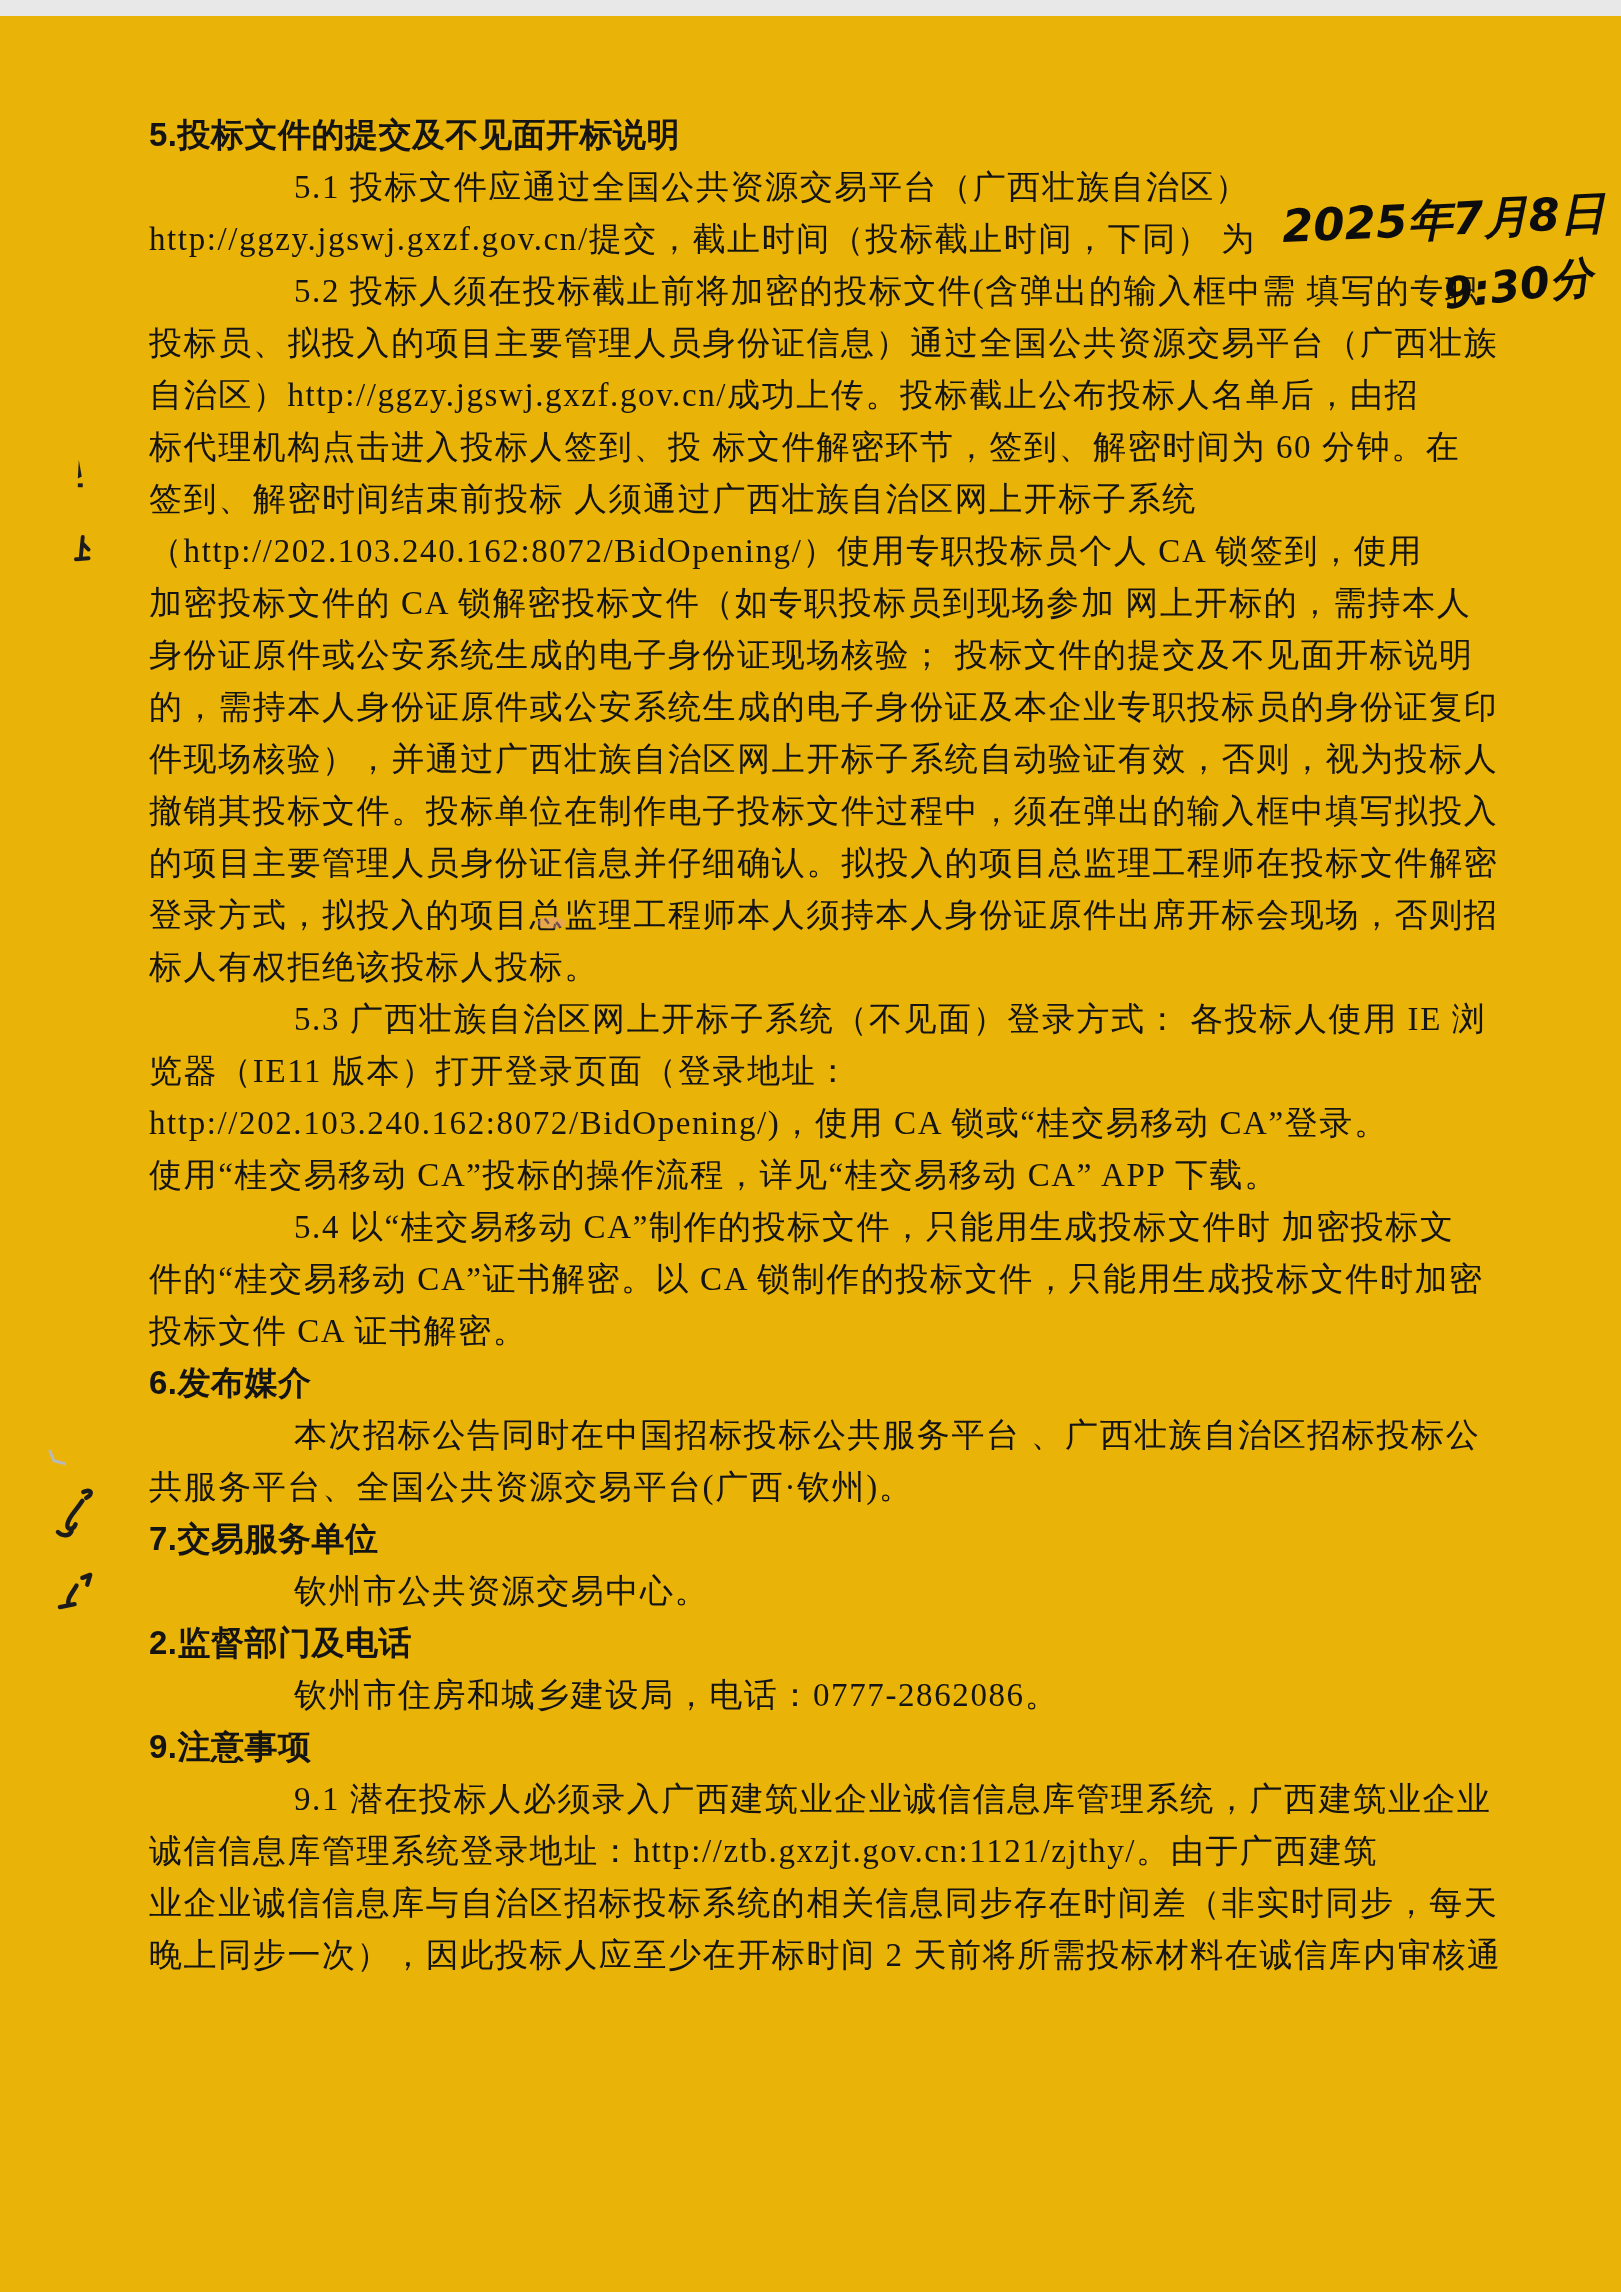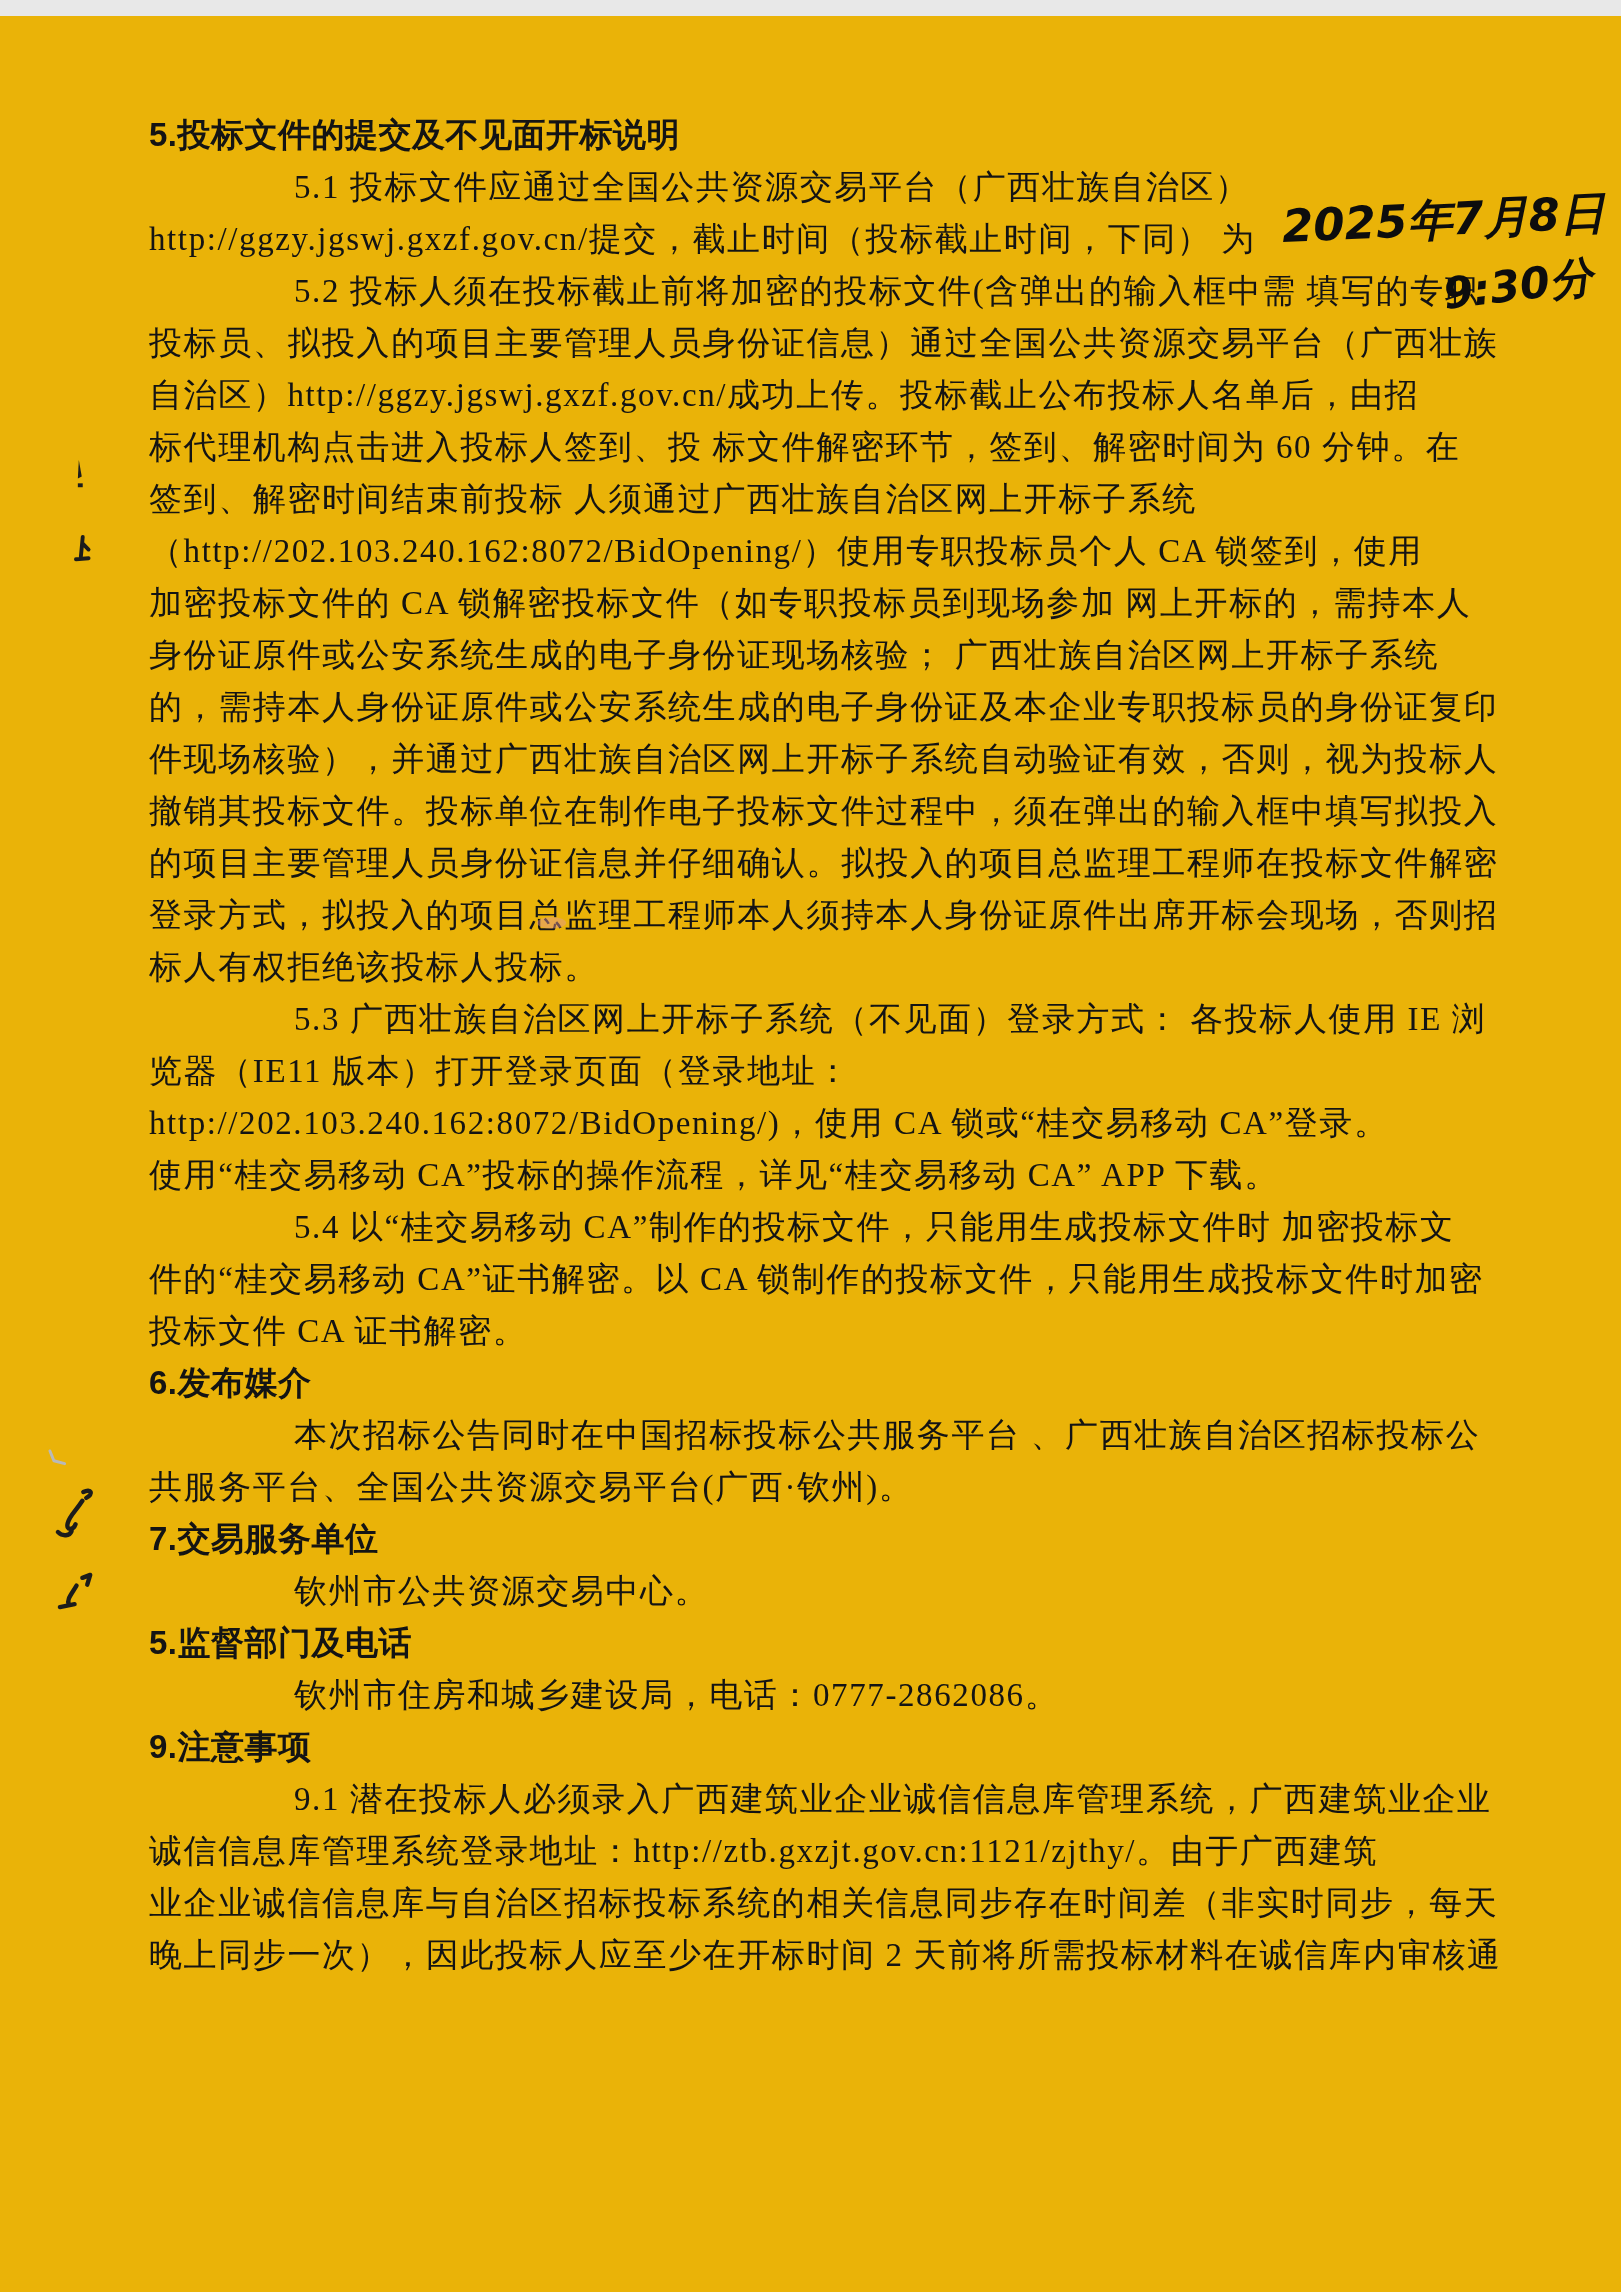--- a/index.html
+++ b/index.html
@@ -76,40 +76,40 @@
       <div class="line h">5.投标文件的提交及不见面开标说明</div>
       <div class="line i">5.1 投标文件应通过全国公共资源交易平台（广西壮族自治区）</div>
       <div class="line">http://ggzy.jgswj.gxzf.gov.cn/提交，截止时间（投标截止时间，下同） 为</div>
       <div class="line i">5.2 投标人须在投标截止前将加密的投标文件(含弹出的输入框中需 填写的专职</div>
       <div class="line">投标员、拟投入的项目主要管理人员身份证信息）通过全国公共资源交易平台（广西壮族</div>
       <div class="line">自治区）http://ggzy.jgswj.gxzf.gov.cn/成功上传。投标截止公布投标人名单后，由招</div>
       <div class="line">标代理机构点击进入投标人签到、投 标文件解密环节，签到、解密时间为 60 分钟。在</div>
       <div class="line">签到、解密时间结束前投标 人须通过广西壮族自治区网上开标子系统</div>
       <div class="line">（http://202.103.240.162:8072/BidOpening/）使用专职投标员个人 CA 锁签到，使用</div>
       <div class="line">加密投标文件的 CA 锁解密投标文件（如专职投标员到现场参加 网上开标的，需持本人</div>
-      <div class="line">身份证原件或公安系统生成的电子身份证现场核验； 广西壮族自治区网上开标子系统</div>
+      <div class="line">身份证原件或公安系统生成的电子身份证现场核验； 投标文件的提交及不见面开标说明</div>
       <div class="line">的，需持本人身份证原件或公安系统生成的电子身份证及本企业专职投标员的身份证复印</div>
       <div class="line">件现场核验），并通过广西壮族自治区网上开标子系统自动验证有效，否则，视为投标人</div>
       <div class="line">撤销其投标文件。投标单位在制作电子投标文件过程中，须在弹出的输入框中填写拟投入</div>
       <div class="line">的项目主要管理人员身份证信息并仔细确认。拟投入的项目总监理工程师在投标文件解密</div>
       <div class="line">登录方式，拟投入的项目总监理工程师本人须持本人身份证原件出席开标会现场，否则招</div>
       <div class="line">标人有权拒绝该投标人投标。</div>
       <div class="line i">5.3 广西壮族自治区网上开标子系统（不见面）登录方式： 各投标人使用 IE 浏</div>
       <div class="line">览器（IE11 版本）打开登录页面（登录地址：</div>
       <div class="line">http://202.103.240.162:8072/BidOpening/)，使用 CA 锁或“桂交易移动 CA”登录。</div>
       <div class="line">使用“桂交易移动 CA”投标的操作流程，详见“桂交易移动 CA” APP 下载。</div>
       <div class="line i">5.4 以“桂交易移动 CA”制作的投标文件，只能用生成投标文件时 加密投标文</div>
       <div class="line">件的“桂交易移动 CA”证书解密。以 CA 锁制作的投标文件，只能用生成投标文件时加密</div>
       <div class="line">投标文件 CA 证书解密。</div>
       <div class="line h">6.发布媒介</div>
       <div class="line i">本次招标公告同时在中国招标投标公共服务平台 、广西壮族自治区招标投标公</div>
       <div class="line">共服务平台、全国公共资源交易平台(广西·钦州)。</div>
       <div class="line h">7.交易服务单位</div>
       <div class="line i">钦州市公共资源交易中心。</div>
-      <div class="line h">5.监督部门及电话</div>
+      <div class="line h">2.监督部门及电话</div>
       <div class="line i">钦州市住房和城乡建设局，电话：0777-2862086。</div>
       <div class="line h">9.注意事项</div>
       <div class="line i">9.1 潜在投标人必须录入广西建筑业企业诚信信息库管理系统，广西建筑业企业</div>
       <div class="line">诚信信息库管理系统登录地址：http://ztb.gxzjt.gov.cn:1121/zjthy/。由于广西建筑</div>
       <div class="line">业企业诚信信息库与自治区招标投标系统的相关信息同步存在时间差（非实时同步，每天</div>
       <div class="line">晚上同步一次），因此投标人应至少在开标时间 2 天前将所需投标材料在诚信库内审核通</div>
     </div>
 
   <div class="hand date">2025年7月8日</div>
   <div class="hand time">9:30分</div>

